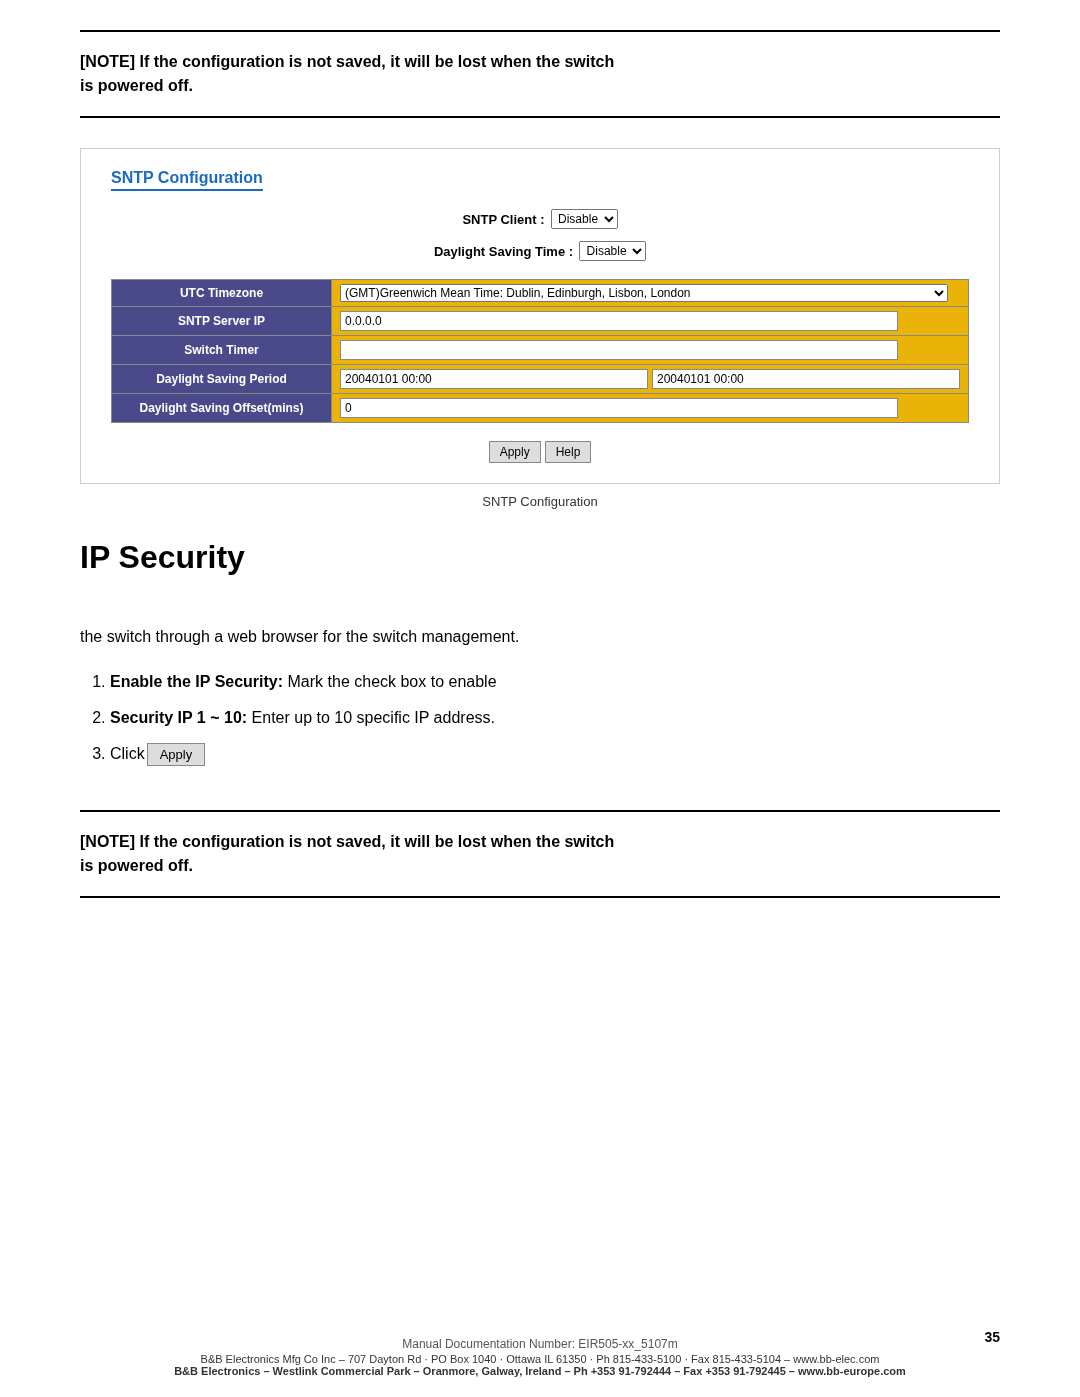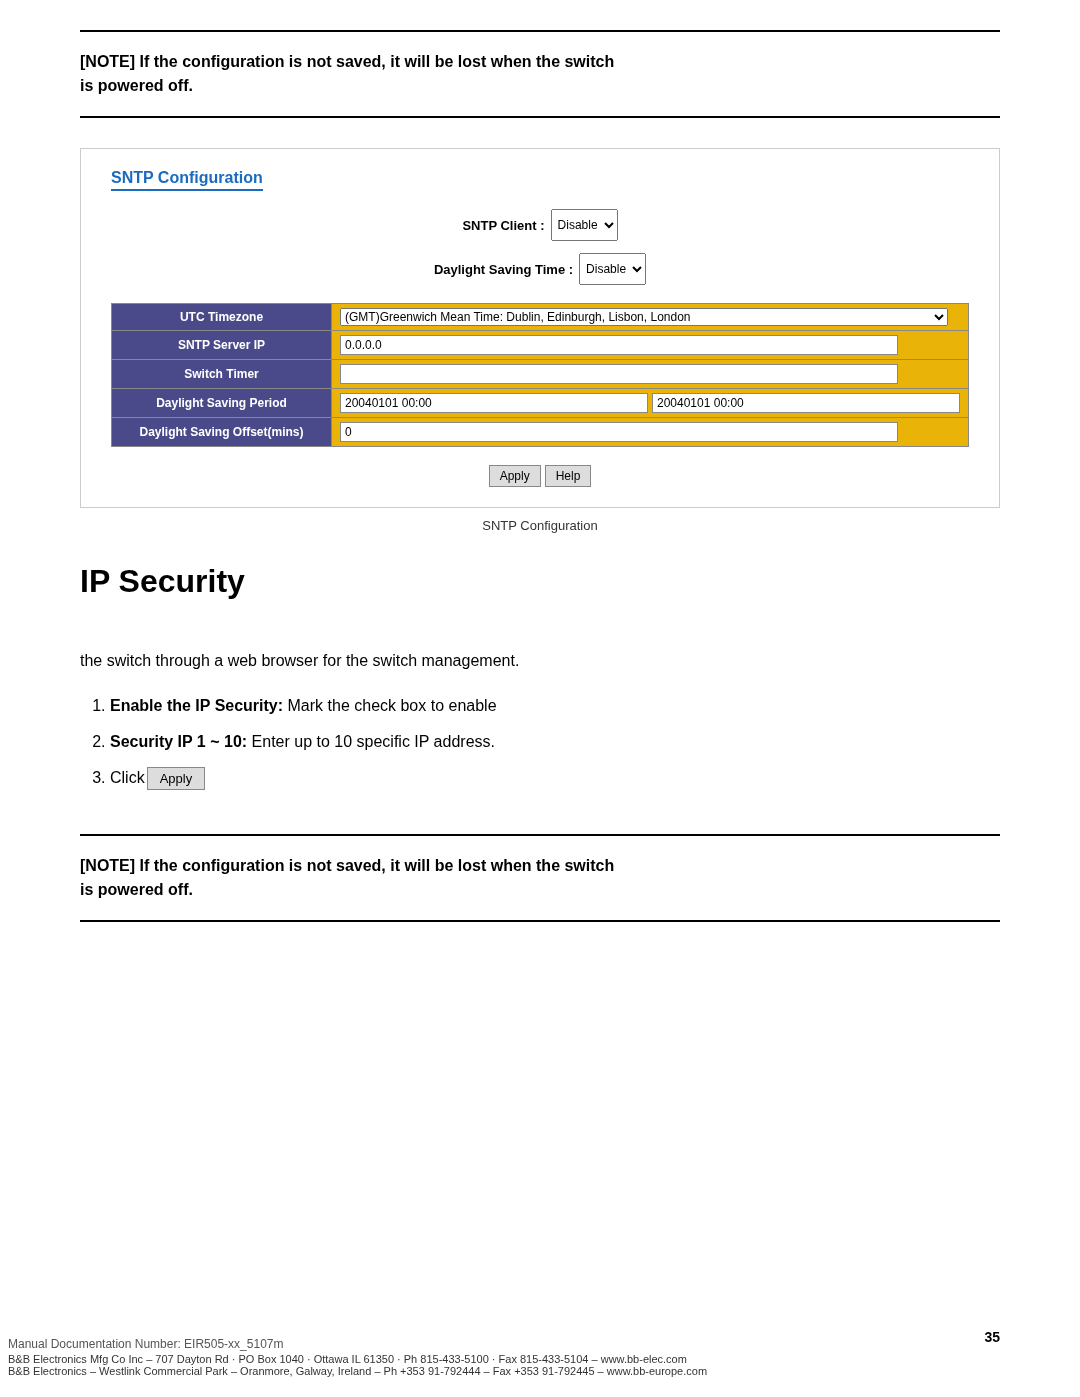--- a/index.html
+++ b/index.html
@@ -64,21 +64,22 @@
       margin-bottom: 4px;
     }
 
     .form-label {
       font-size: 13px;
       font-weight: bold;
     }
 
     select.small-select {
       font-size: 12px;
-      padding: 7px 2px;
+      padding: 1px 2px;
+      text-align: center;
     }
 
     
     .sntp-table {
       width: 100%;
       border-collapse: collapse;
       margin-top: 6px;
     }
 
     .sntp-table td {
@@ -194,40 +195,42 @@
     .bottom-note p {
       font-size: 16px;
       font-weight: bold;
       line-height: 1.5;
     }
 
     
     .page-footer {
       position: absolute;
       bottom: 20px;
-      left: 8px;
+      left: 0;
       right: 0;
+      text-align: center;
     }
 
     .footer-page-num {
       position: absolute;
       right: 80px;
       bottom: 52px;
       font-size: 14px;
       font-weight: bold;
     }
 
     .footer-line1 {
       font-size: 11px;
       color: #333;
     }
 
     .footer-line2 {
       font-size: 11px;
       color: #333;
+      font-weight: bold;
     }
 
     .footer-doc {
       font-size: 12px;
       color: #555;
       margin-bottom: 2px;
     }
   </style>
 </head>
 <body>

